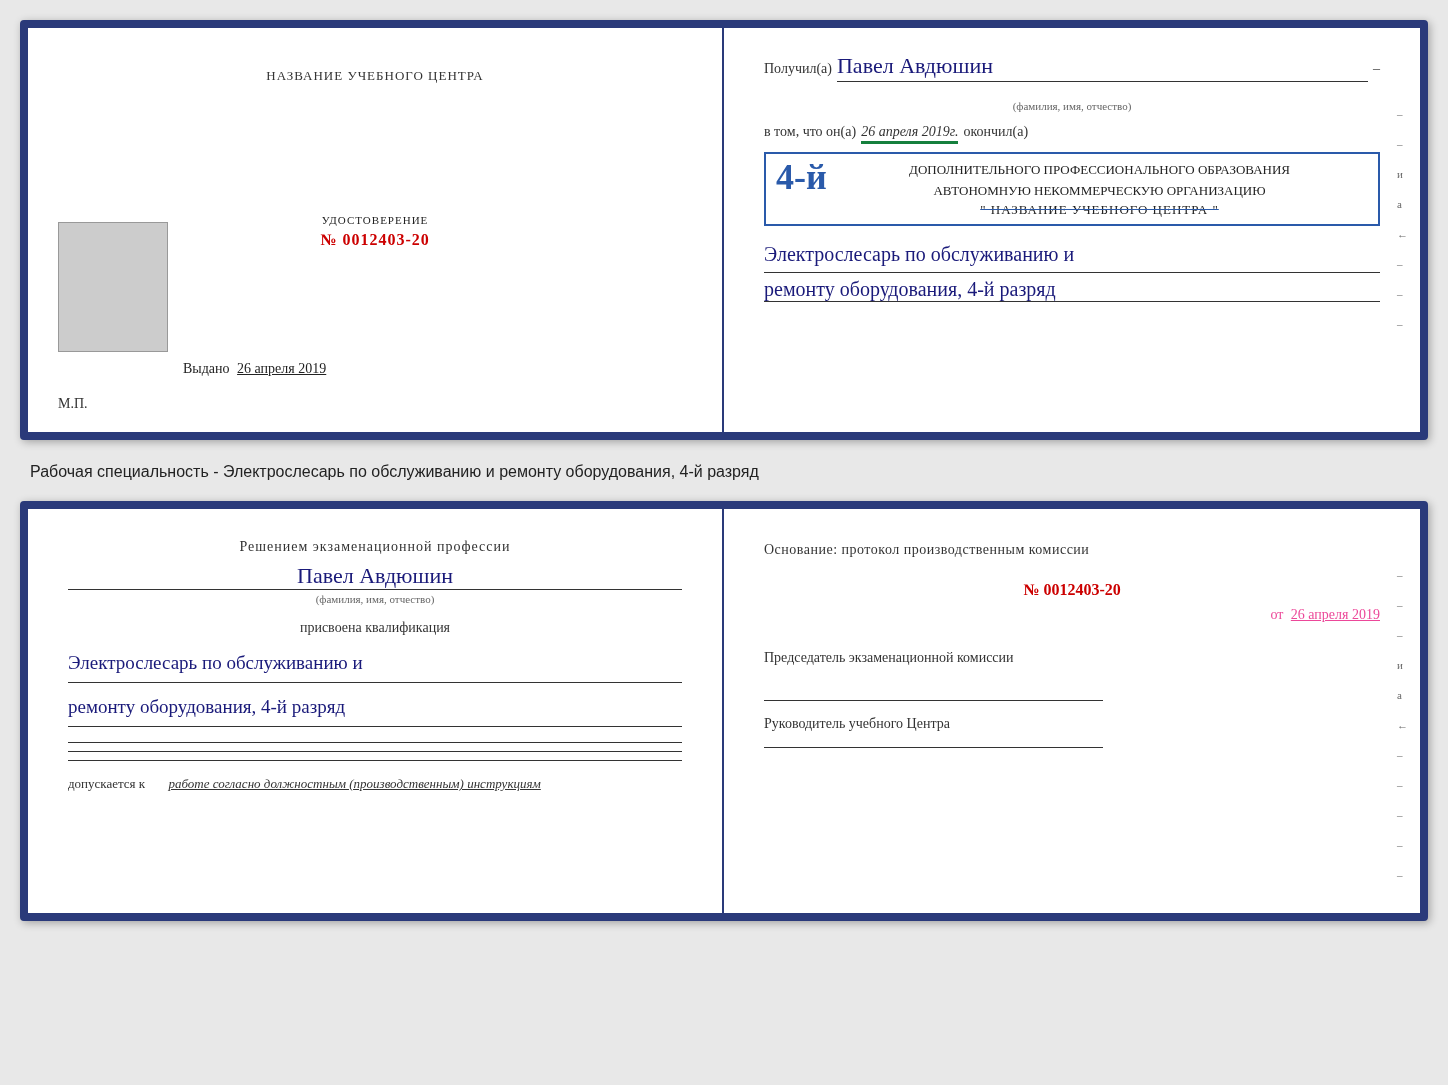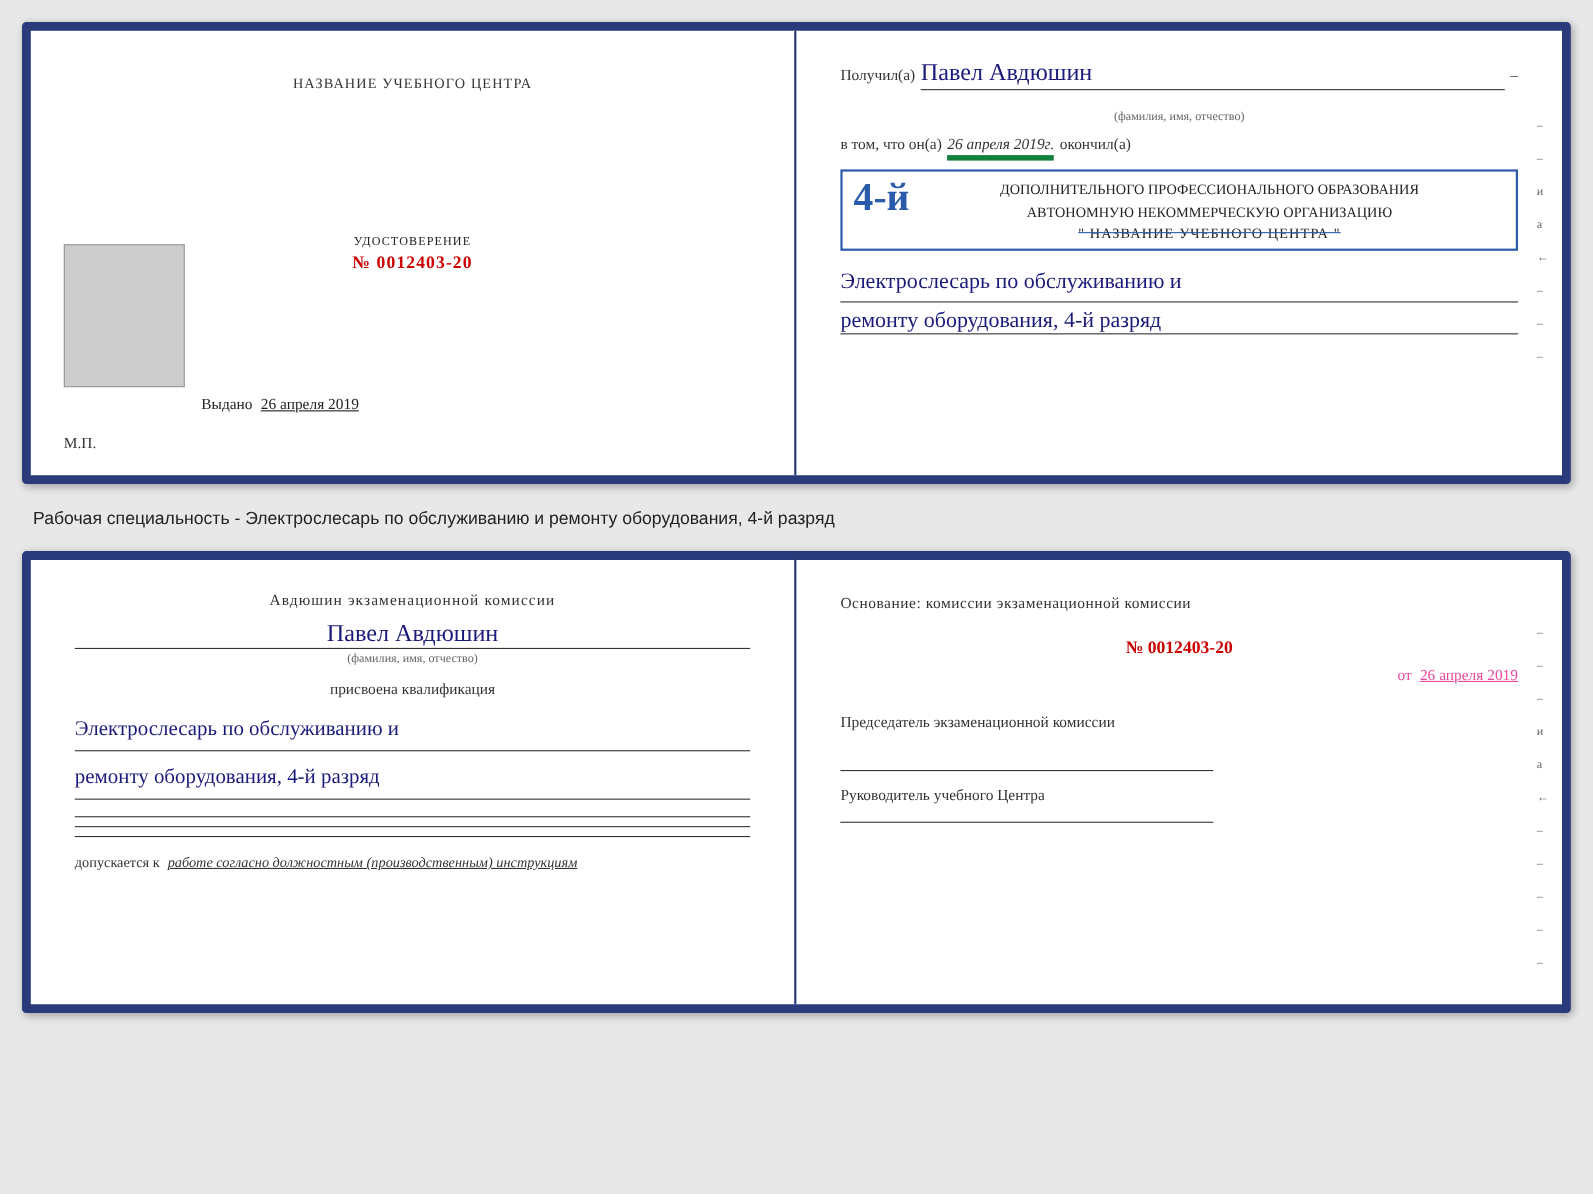--- a/index.html
+++ b/index.html
@@ -136,21 +136,21 @@
       flex-wrap: wrap;
     }
 
     .v-tom-label {
       font-size: 14px;
       color: #333;
     }
 
     .date-underlined {
       font-style: italic;
-      border-bottom: 5px solid #15803d;
+      border-bottom: 3px solid #15803d;
       padding-bottom: 1px;
       font-size: 14px;
       color: #333;
     }
 
     .okончил-label {
       font-size: 14px;
       color: #333;
     }
 
@@ -441,39 +441,39 @@
         <span>–</span>
       </div>
     </div>
   </div>
 
   <div class="between-label">Рабочая специальность - Электрослесарь по обслуживанию и ремонту оборудования, 4-й разряд</div>
 
   <div class="document-bottom">
 
     <div class="doc-bottom-left">
-      <div class="resheniem-label">Авдюшин экзаменационной комиссии</div>
+      <div class="resheniem-label">Решением экзаменационной профессии</div>
       <span class="name-handwritten-bottom">Павел Авдюшин</span>
       <div class="small-hint-bottom">(фамилия, имя, отчество)</div>
       <div class="prisvoena-label">присвоена квалификация</div>
       <div class="qualification-handwritten">Электрослесарь по обслуживанию и</div>
       <div class="qualification-line2">ремонту оборудования, 4-й разряд</div>
 
       <div class="sign-lines"></div>
       <div class="sign-lines"></div>
       <div class="sign-lines"></div>
 
       <div style="margin-top: 15px; font-size: 13px; color: #333;">
         <span>допускается к</span>
-        <span class="dopuskaetsya-value" style="margin-left: 4px;">работе согласно должностным (производственным) инструкциям</span>
+        <span class="dopuskaetsya-value" style="margin-left: 20px;">работе согласно должностным (производственным) инструкциям</span>
       </div>
     </div>
 
     <div class="doc-bottom-right">
-      <div class="osnovanie-label">Основание: комиссии экзаменационной комиссии</div>
+      <div class="osnovanie-label">Основание: протокол производственным комиссии</div>
       <div class="protocol-number">№ 0012403-20</div>
       <div class="ot-date-line">
         <span>от</span>
         <span style="text-decoration: underline; margin-left: 4px;">26 апреля 2019</span>
       </div>
 
       <div class="predsedatel-label">Председатель экзаменационной комиссии</div>
       <div class="sign-line-bottom"></div>
 
       <div class="rukovoditel-label">Руководитель учебного Центра</div>

